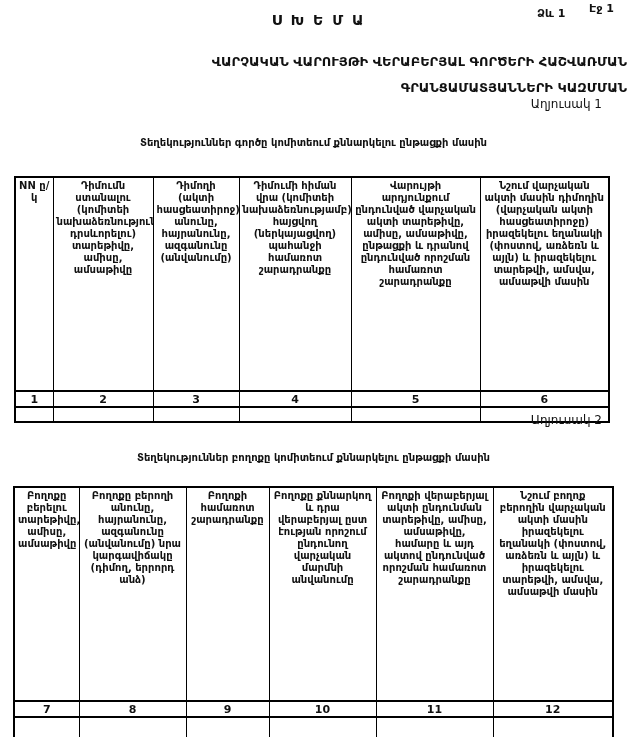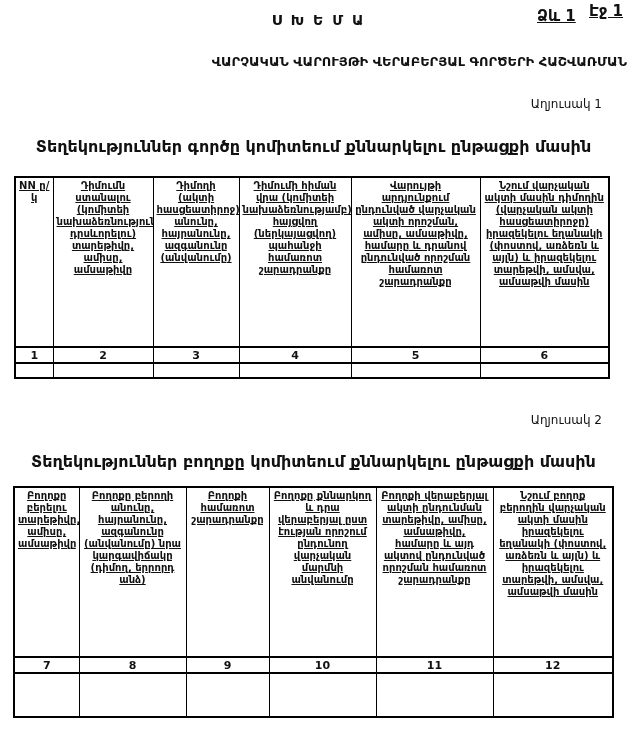--- a/index.html
+++ b/index.html
@@ -8,24 +8,23 @@
     width: 627px;
     height: 737px;
     background: #ffffff;
     font-family: "DejaVu Sans", sans-serif;
     color: #111111;
     margin: 0 auto;
     overflow: hidden;
   }
   .corner-label {
     position: absolute;
-    font-size: 15px;
+    font-size: 11px;
     font-weight: bold;
     white-space: nowrap;
-    text-decoration: underline;
   }
   .form-label { top: 7px;  left: 537px; }
   .sheet-label { top: 2px; left: 589px; }
   .doc-title {
     position: absolute;
     top: 12px; left: 5px;
     width: 100%;
     text-align: center;
     font-size: 14px;
     font-weight: bold;
@@ -46,41 +45,41 @@
     font-size: 12px;
     white-space: nowrap;
   }
   .table1-label { top: 97px; margin-left: 48px; }
   .table2-label { top: 413px; }
   .table-caption {
     position: absolute;
     left: 0;
     width: 100%;
     text-align: center;
-    font-size: 16px;
+    font-size: 10px;
     font-weight: bold;
   }
   .caption1 { top: 137px; }
   .caption2 { top: 452px; }
   table.reg {
     position: absolute;
     border-collapse: collapse;
     table-layout: fixed;
     border: 2px solid #000;
   }
   .table1 { top: 176px; left: 14px; width: 594px; }
   .table2 { top: 486px; left: 13px; width: 599px; }
   table.reg th, table.reg td {
     border: 1px solid #000;
     padding: 2px 3px;
     text-align: center;
     vertical-align: top;
     overflow: hidden;
   }
-  tr.hdr-row { height: 170px; text-decoration: underline; }
+  tr.hdr-row { height: 214px; }
   tr.hdr-row th {
     font-size: 10px;
     font-weight: bold;
     line-height: 1.2;
   }
   tr.num-row { height: 16px; }
   tr.num-row td {
     font-size: 11px;
     font-weight: bold;
     vertical-align: middle;
@@ -96,41 +95,42 @@
 
 <div class="page">
 
   <span class="corner-label form-label">Ձև 1</span>
   <span class="corner-label sheet-label">Էջ 1</span>
 
   <div class="doc-title">Ս Խ Ե Մ Ա</div>
 
   <div class="doc-subtitle">
     <span>ՎԱՐՉԱԿԱՆ ՎԱՐՈՒՅԹԻ ՎԵՐԱԲԵՐՅԱԼ ԳՈՐԾԵՐԻ ՀԱՇՎԱՌՄԱՆ</span><br>
+    <span>ԳՐԱՆՑԱՄԱՏՅԱՆՆԵՐԻ ԿԱԶՄՄԱՆ</span>
   </div>
 
   <div class="table-label table1-label">Աղյուսակ 1</div>
   <div class="table-caption caption1">Տեղեկություններ գործը կոմիտեում քննարկելու ընթացքի մասին</div>
 
   <table class="reg table1">
     <colgroup>
       <col style="width:38px">
         <col style="width:100px">
         <col style="width:86px">
       <col style="width:112px">
         <col style="width:129px">
         <col style="width:129px">
     </colgroup>
     <tbody>
       <tr class="hdr-row">
         <th>NN ը/կ</th>
         <th>Դիմումն ստանալու (կոմիտեի նախաձեռնությունը դրսևորելու) տարեթիվը, ամիսը, ամսաթիվը</th>
         <th>Դիմողի (ակտի հասցեատիրոջ) անունը, հայրանունը, ազգանունը (անվանումը)</th>
         <th>Դիմումի հիման վրա (կոմիտեի նախաձեռնությամբ) հայցվող (ներկայացվող) պահանջի համառոտ շարադրանքը</th>
-        <th>Վարույթի արդյունքում ընդունված վարչական ակտի որոշման, ամիսը, ամսաթիվը, համարը և դրանով ընդունված որոշման համառոտ շարադրանքը</th>
+        <th>Վարույթի արդյունքում ընդունված վարչական ակտի տարեթիվը, ամիսը, ամսաթիվը, ընթացքի և դրանով ընդունված որոշման համառոտ շարադրանքը</th>
         <th>Նշում վարչական ակտի մասին դիմողին (վարչական ակտի հասցեատիրոջը) իրազեկելու եղանակի (փոստով, առձեռն և այլն) և իրազեկելու տարեթվի, ամսվա, ամսաթվի մասին</th>
       </tr>
       <tr class="num-row">
         <td>1</td>
         <td>2</td>
         <td>3</td>
         <td>4</td>
         <td>5</td>
         <td>6</td>
       </tr>

